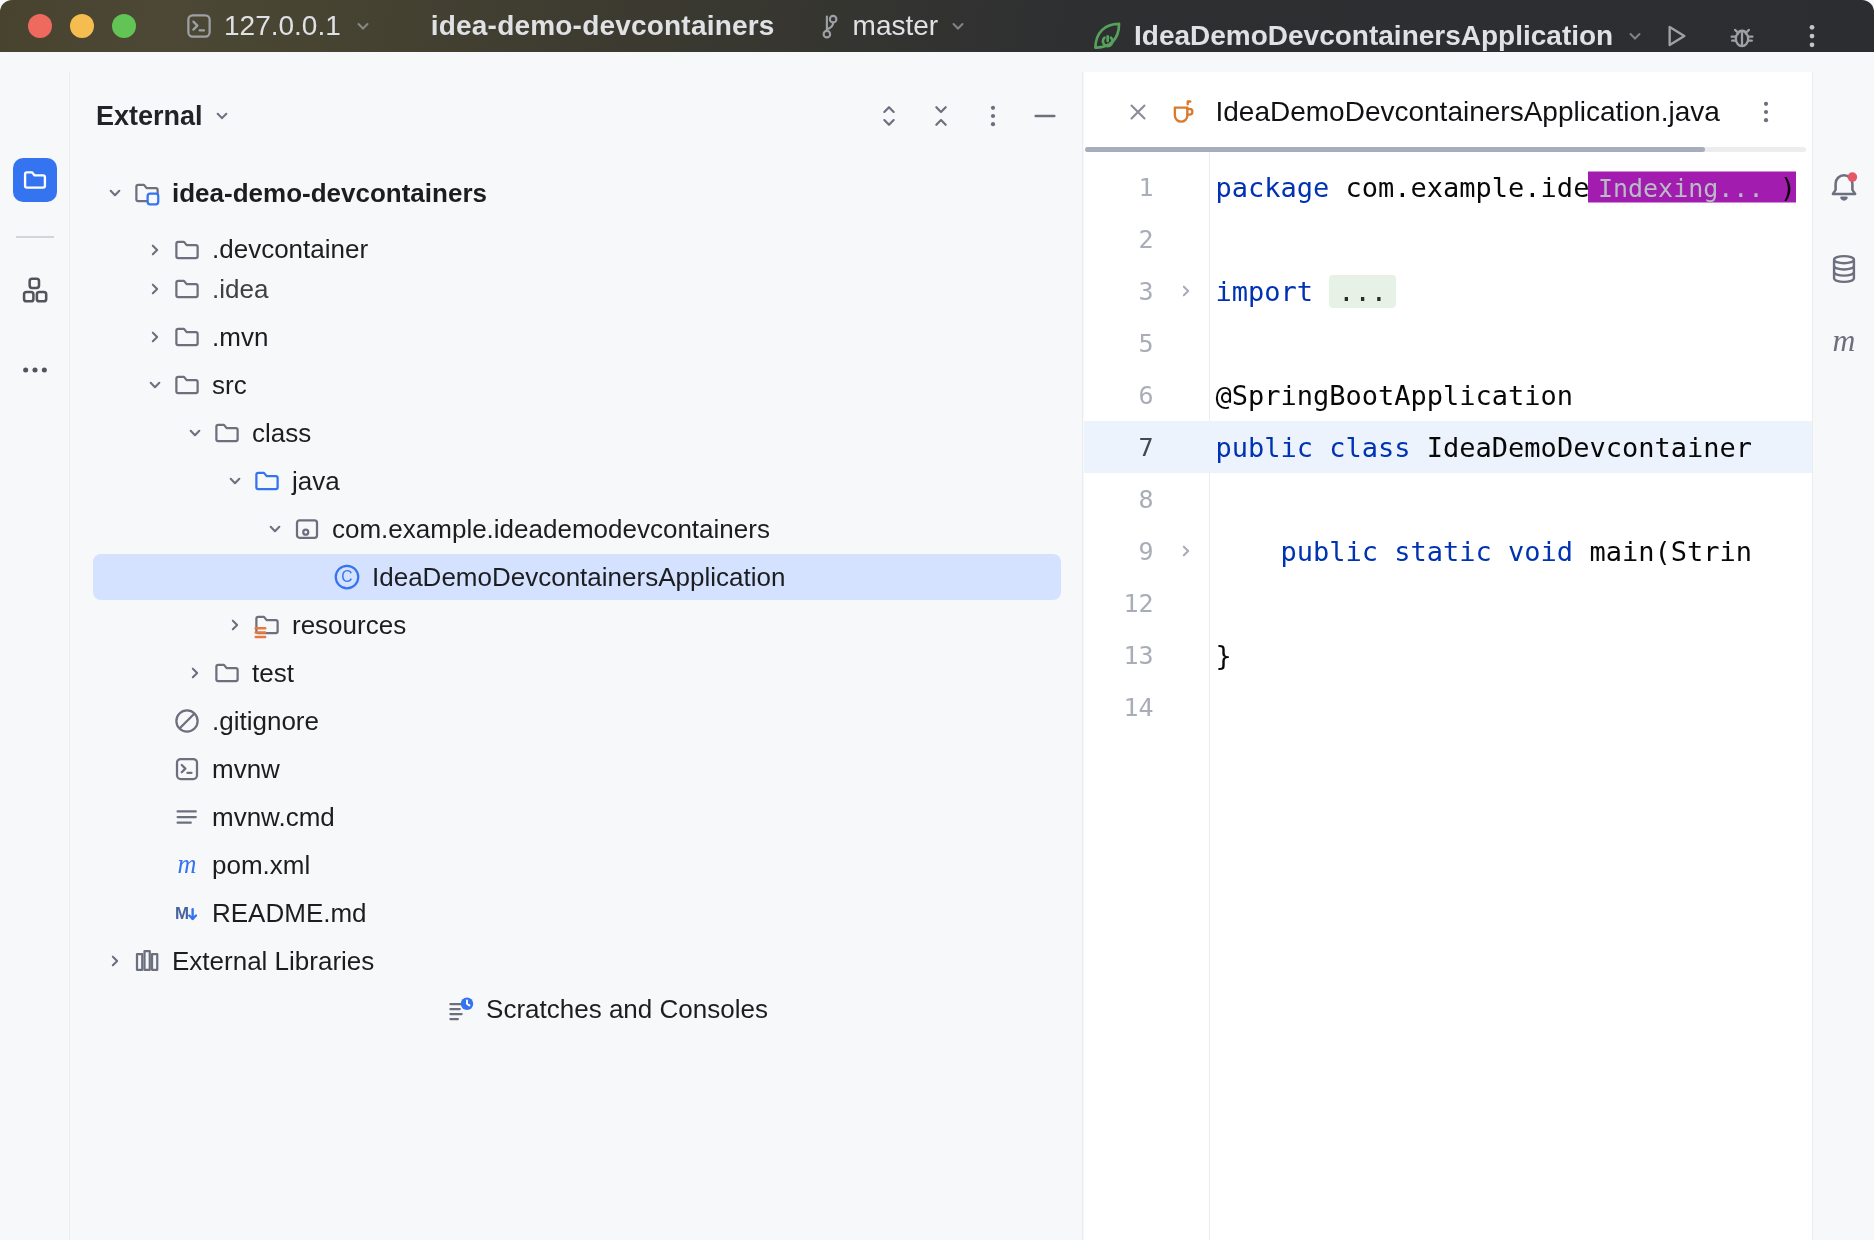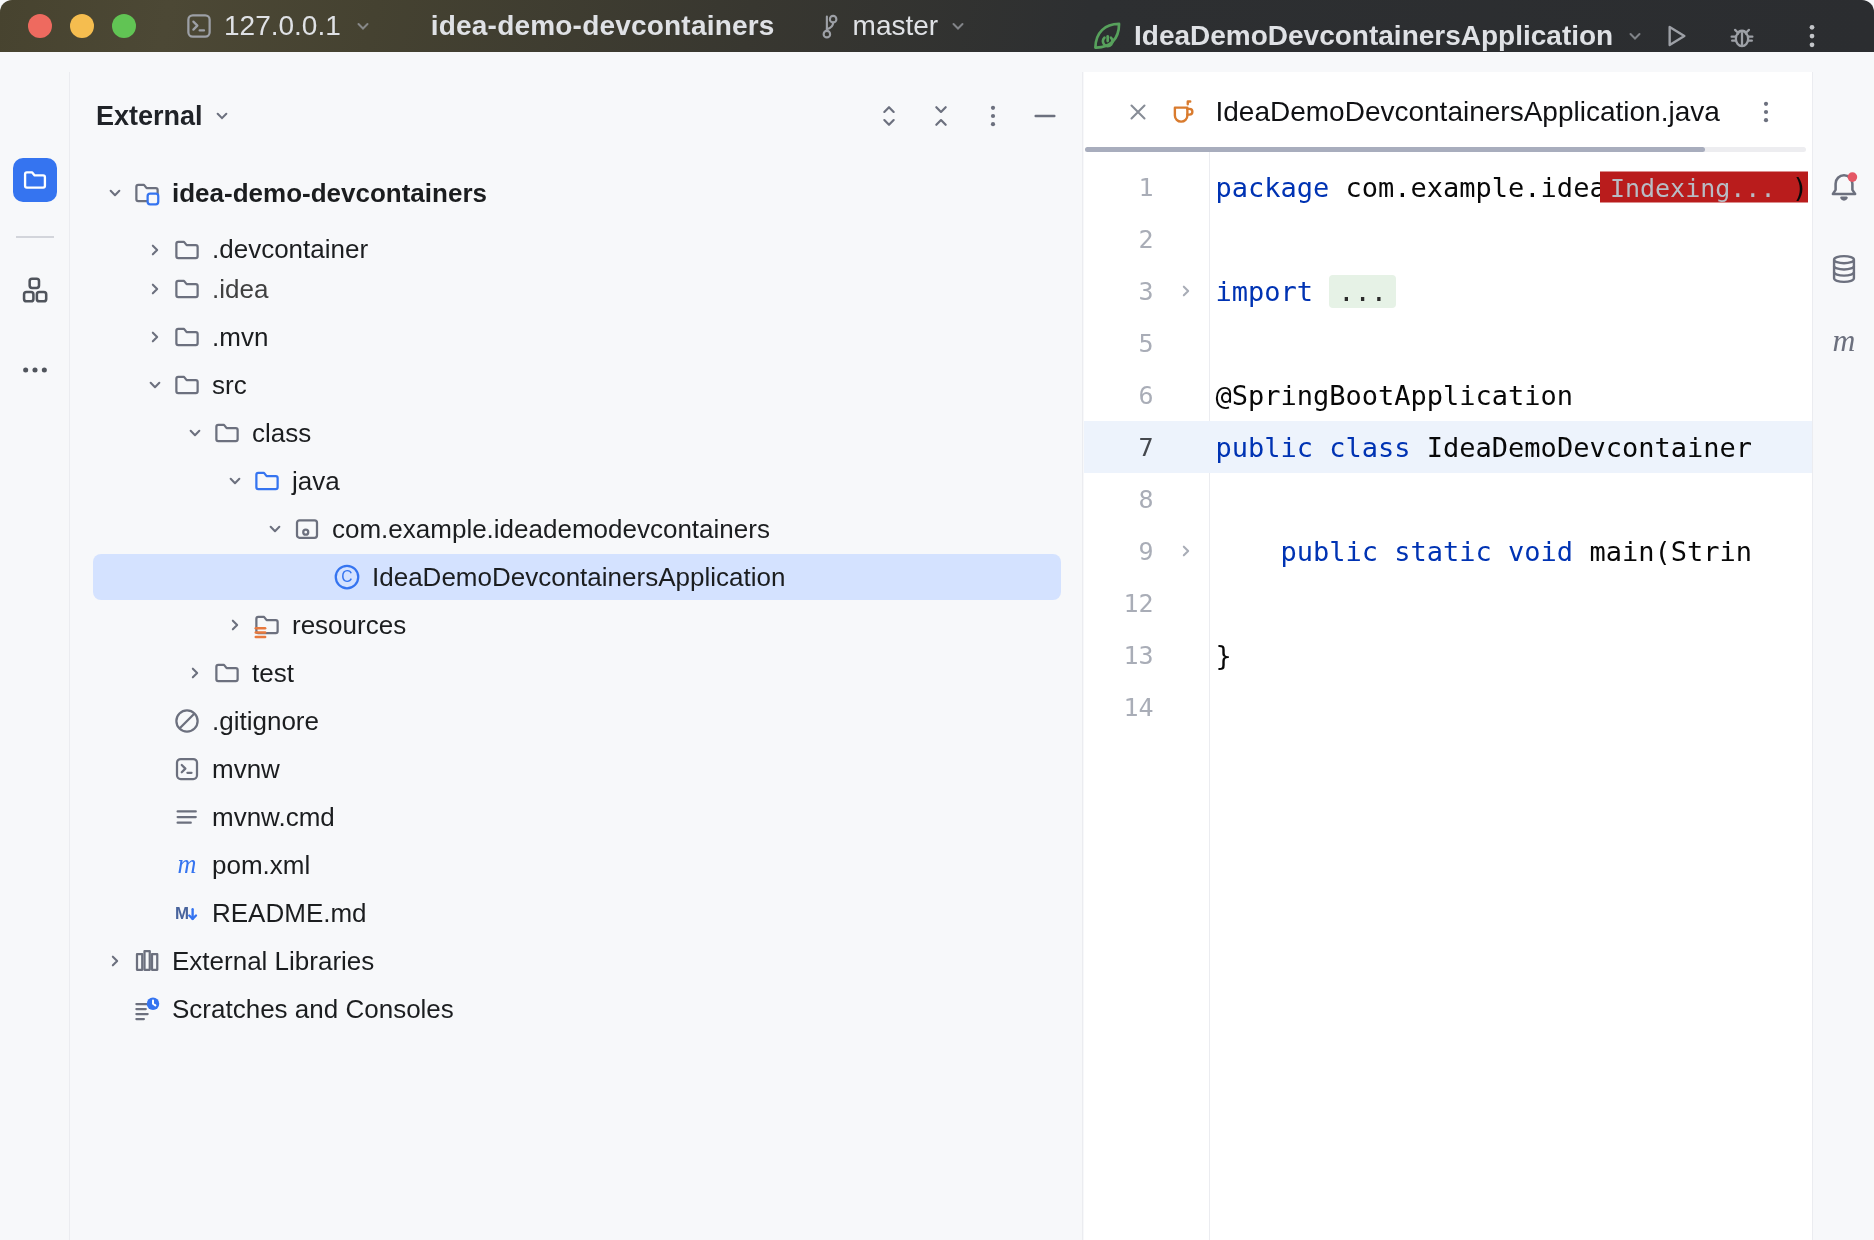--- a/index.html
+++ b/index.html
@@ -57,21 +57,21 @@
   .code-area { position:absolute; left:0; top:80px; right:0; bottom:0; padding-top:9px; font-family:"DejaVu Sans Mono", monospace; font-size:27px; }
   .gutter-line { position:absolute; left:125px; top:80px; bottom:0; width:0; border-left:1.5px solid #ebecf0; z-index:0; }
   .cline { position:relative; height:52px; display:flex; align-items:center; z-index:1; }
   .cline.current { background:#edf3fc; }
   .lnum { width:125px; flex:none; text-align:right; padding-right:55px; font-size:25px; color:#a9adb7; position:relative; }
   .lnum .fold { position:absolute; right:10px; top:50%; transform:translateY(-50%); width:26px; height:26px; }
   .cline.current .lnum { color:#45484e; }
   .ctext { padding-left:7px; white-space:pre; color:#080808; }
   .kw { color:#0033b3; }
   .foldpill { background:#e6f2e6; border-radius:4px; padding:1px 9px; color:#2b2b2b; }
-  .inlay { position:absolute; right:4px; top:50%; transform:translateY(-50%); background:#b91c1c; padding-left:10px; white-space:pre; }
+  .inlay { position:absolute; right:16px; top:50%; transform:translateY(-50%); background:#a21caf; padding-left:10px; white-space:pre; }
   .inlay .hint { color:#b8bcc4; font-size:25px; }
   .inlay .tail { color:#080808; }
 
   
   .right-rail { position:absolute; right:0; top:72px; width:62px; bottom:0; background:#f7f8fa; border-left:1.5px solid #ebecf0; }
   .rr-btn { position:absolute; left:50%; transform:translateX(-50%); width:44px; height:44px; display:flex; align-items:center; justify-content:center; }
 </style>
 </head>
 <body>
 
@@ -380,21 +380,21 @@
               <path d="M10 8l4 4-4 4"></path>
             </svg>
           </span>
           <span class="t-icon"><svg viewBox="0 0 24 24" fill="none" stroke="#6c707e" stroke-width="1.8" stroke-linecap="round" stroke-linejoin="round">
               <rect x="4" y="6.5" width="4.2" height="12.5"></rect>
               <rect x="10" y="4" width="4.2" height="15"></rect>
               <rect x="16" y="6.5" width="4.2" height="12.5"></rect>
             </svg></span>
           <span class="t-label">External Libraries</span>
         </div>
-        <div class="trow" style="padding-left: 28px;">
+        <div class="trow" style="padding-left: 28px; justify-content: center;">
           <span class="chev-slot"></span>
           <span class="t-icon"><svg viewBox="0 0 24 24" fill="none" stroke="#6c707e" stroke-width="1.8" stroke-linecap="round" stroke-linejoin="round">
               <line x1="3.5" y1="8" x2="12.5" y2="8"></line>
               <line x1="3.5" y1="12" x2="11" y2="12"></line>
               <line x1="3.5" y1="16" x2="12.5" y2="16"></line>
               <line x1="3.5" y1="20" x2="9.5" y2="20"></line>
               <circle cx="16.8" cy="7.8" r="5" fill="#3574f0" stroke="none"></circle>
               <path d="M16.8 5.2v2.6l1.9 1.3" stroke="#fff" stroke-width="1.6"></path>
             </svg></span>
           <span class="t-label">Scratches and Consoles</span>

